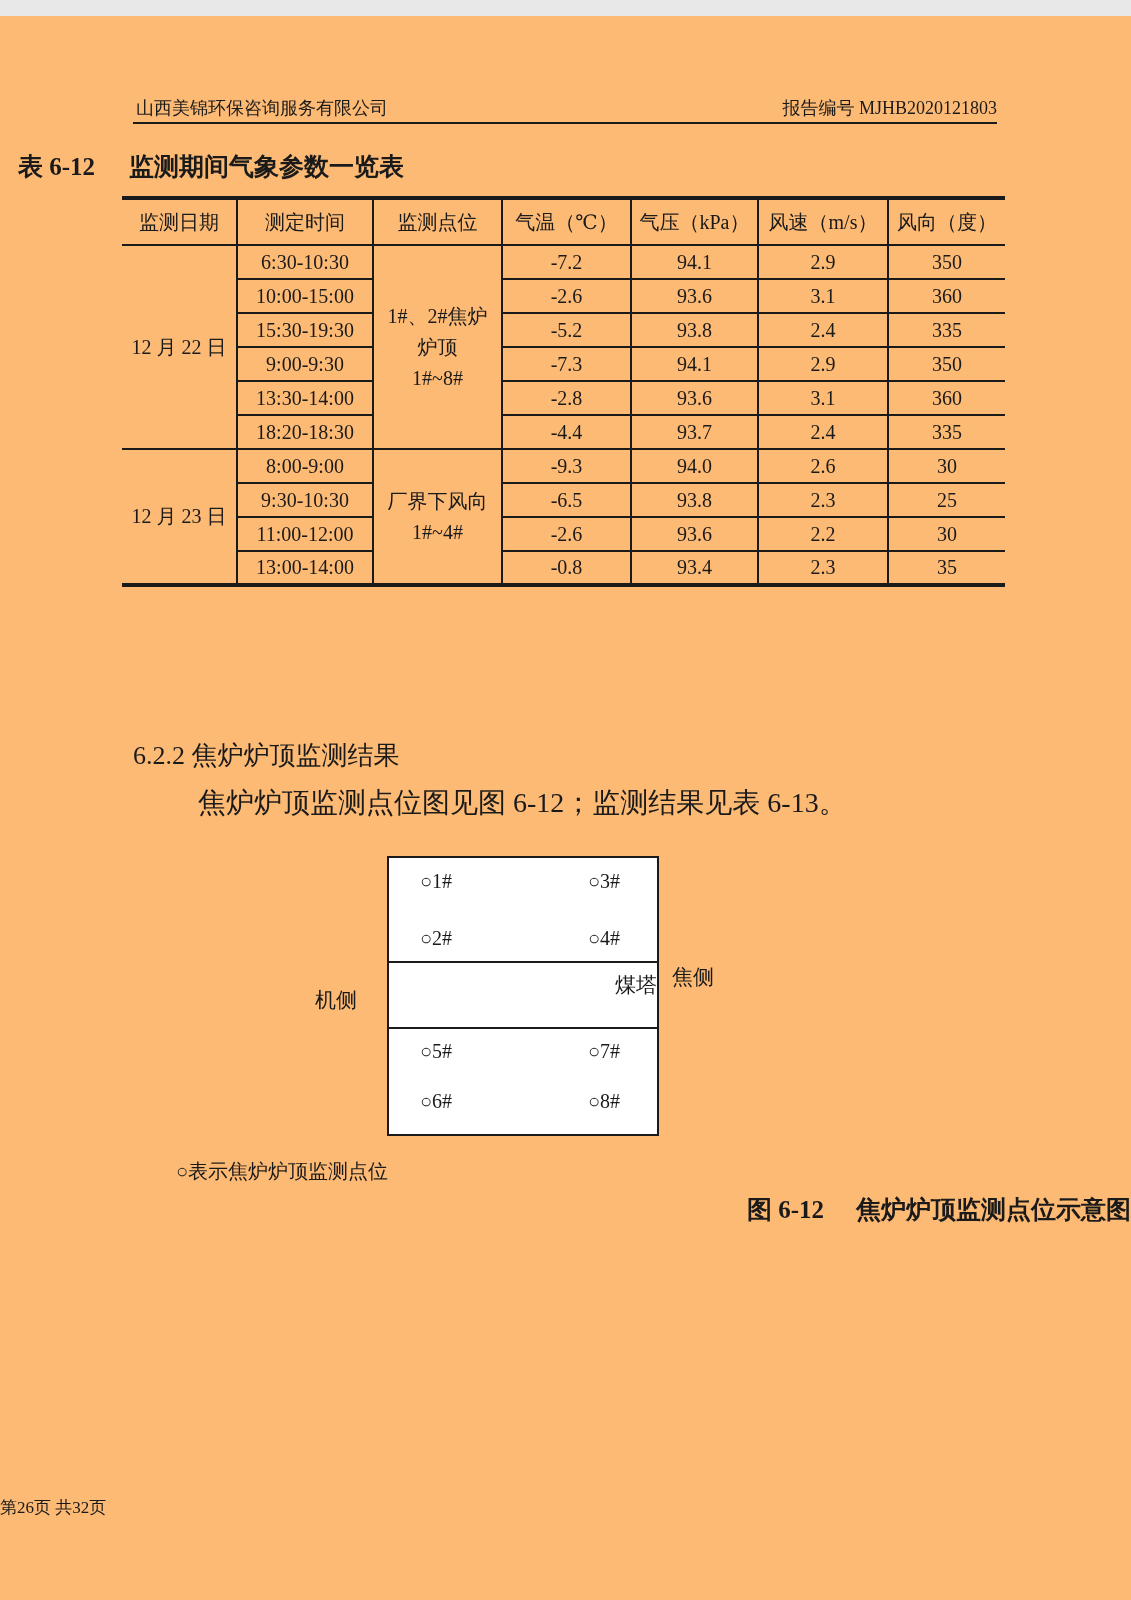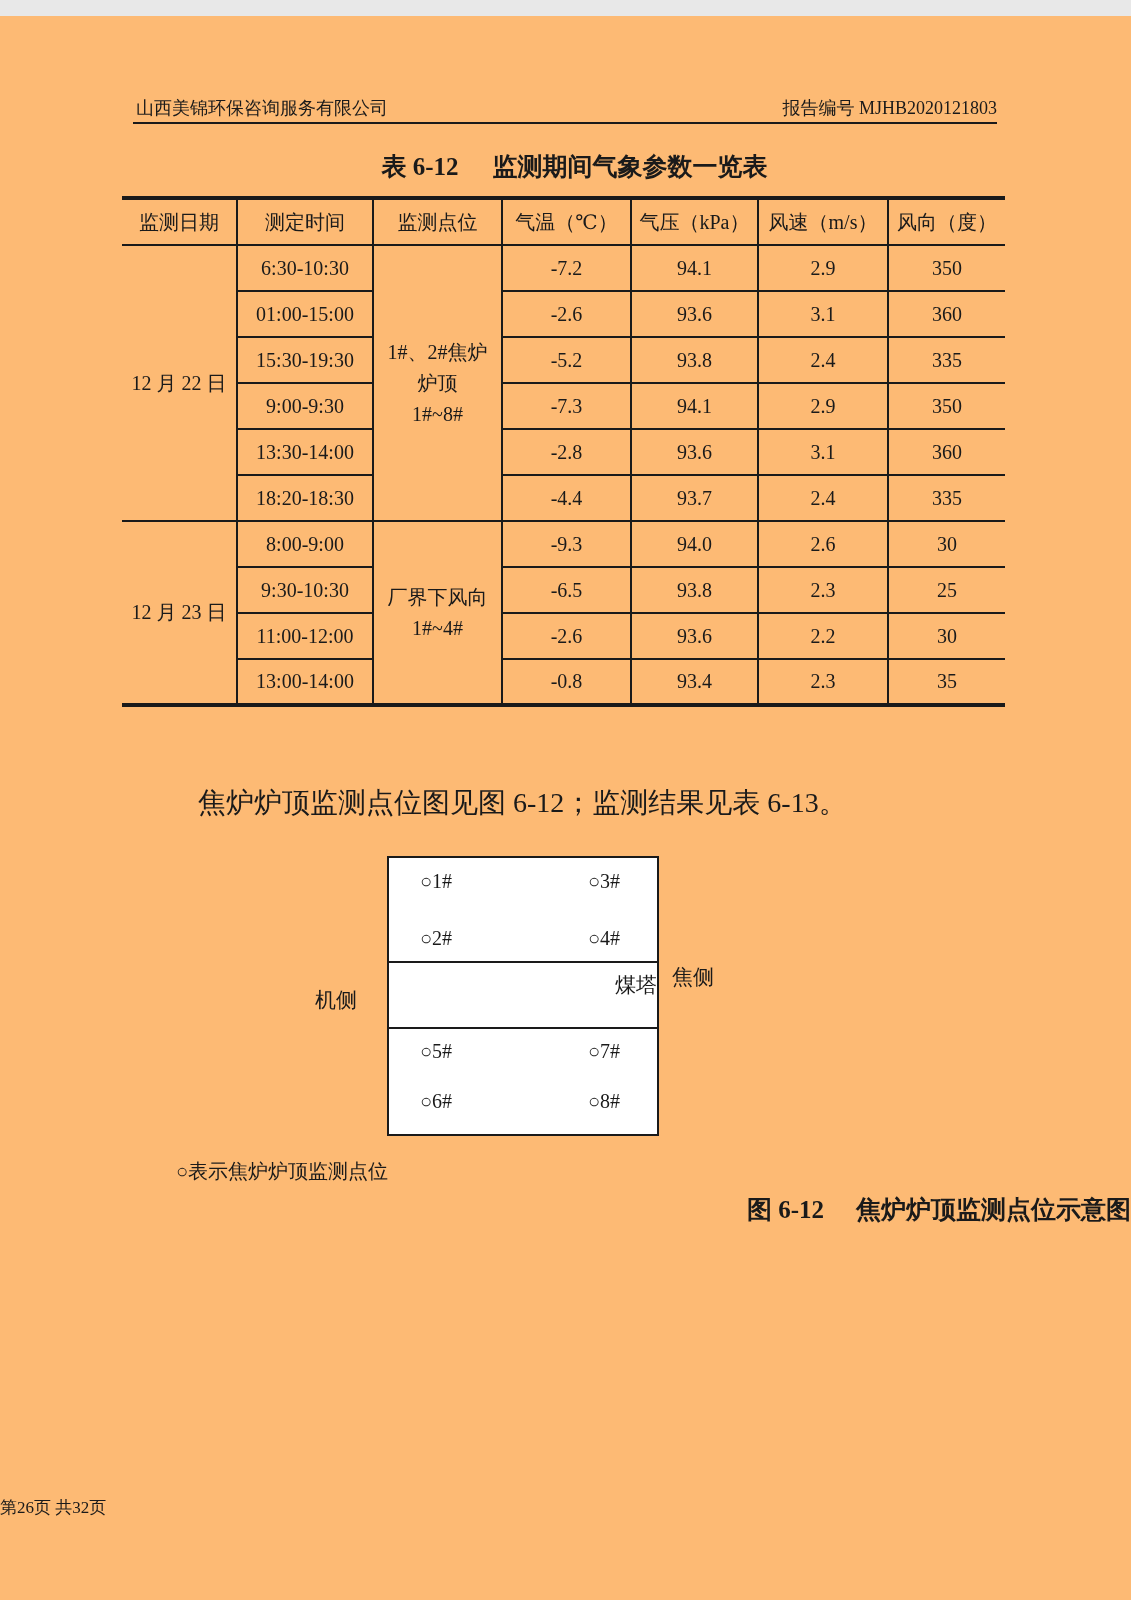--- a/index.html
+++ b/index.html
@@ -16,41 +16,41 @@
   }
 
   
   .hdr-left  { position: absolute; left: 136px; top: 80px; font-size: 18px; white-space: nowrap; }
   .hdr-right { position: absolute; right: 134px; top: 80px; font-size: 18px; white-space: nowrap; }
   .hdr-rule  { position: absolute; left: 133px; width: 864px; top: 106px; height: 2px; background: #1a1a1a; }
 
   
   .table-title {
     position: absolute; left: 0; top: 134px; width: 100%;
-    text-align: center; font-weight: bold; font-size: 25px;
+    text-align: left; font-weight: bold; font-size: 25px;
     padding-left: 18px;
   }
   .table-title .t-label { margin-right: 34px; }
 
   
   table.met {
     position: absolute; left: 122px; top: 180px;
     border-collapse: collapse; table-layout: fixed;
     width: 883px; font-size: 20px;
     border-top: 4px solid #1a1a1a;
     border-bottom: 4px solid #1a1a1a;
     border-left: hidden; border-right: hidden;
   }
   table.met th, table.met td {
     border: 2px solid #1a1a1a;
     text-align: center; vertical-align: middle;
     padding: 0; overflow: hidden;
   }
   table.met th { font-weight: normal; height: 47px; }
-  table.met td { height: 46px; font-weight: normal; }
+  table.met td { height: 34px; font-weight: normal; }
   td.loc { white-space: pre-line; line-height: 1.55; }
 
   
   .sec-heading { position: absolute; left: 133px; top: 722px; font-size: 26px; white-space: nowrap; }
   .body-par    { position: absolute; left: 198px; top: 768px; font-size: 28px; white-space: nowrap; }
 
   
   .figure-area { position: absolute; left: 0; top: 840px; width: 100%; height: 300px; }
   .fig-box {
     position: absolute; left: 387px; top: 0; width: 272px; height: 280px;
@@ -126,21 +126,21 @@
         <td>6:30-10:30</td>
         <td rowspan="6" class="loc">1#、2#焦炉
 炉顶
 1#~8#</td>
         <td>-7.2</td>
         <td>94.1</td>
         <td>2.9</td>
         <td>350</td>
       </tr>
       <tr>
-        <td>01:00-15:00</td>
+        <td>10:00-15:00</td>
         <td>-2.6</td>
         <td>93.6</td>
         <td>3.1</td>
         <td>360</td>
       </tr>
       <tr>
         <td>15:30-19:30</td>
         <td>-5.2</td>
         <td>93.8</td>
         <td>2.4</td>
@@ -194,20 +194,21 @@
       <tr>
         <td>13:00-14:00</td>
         <td>-0.8</td>
         <td>93.4</td>
         <td>2.3</td>
         <td>35</td>
       </tr>
     </tbody>
   </table>
 
+  <div class="sec-heading">6.2.2 焦炉炉顶监测结果</div>
   <div class="body-par">焦炉炉顶监测点位图见图 6-12；监测结果见表 6-13。</div>
 
   <div class="figure-area">
     <div class="fig-box">
       <div class="fig-sec sec-top">
         <span class="pt pt-1"><span class="circ">○</span><span>1#</span></span>
         <span class="pt pt-3"><span class="circ">○</span><span>3#</span></span>
         <span class="pt pt-2"><span class="circ">○</span><span>2#</span></span>
         <span class="pt pt-4"><span class="circ">○</span><span>4#</span></span>
       </div>

